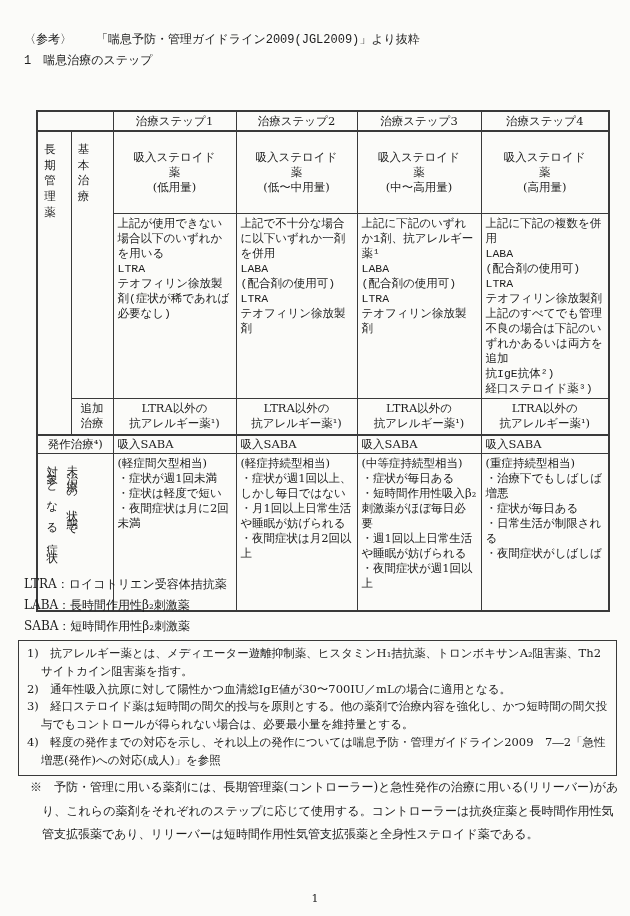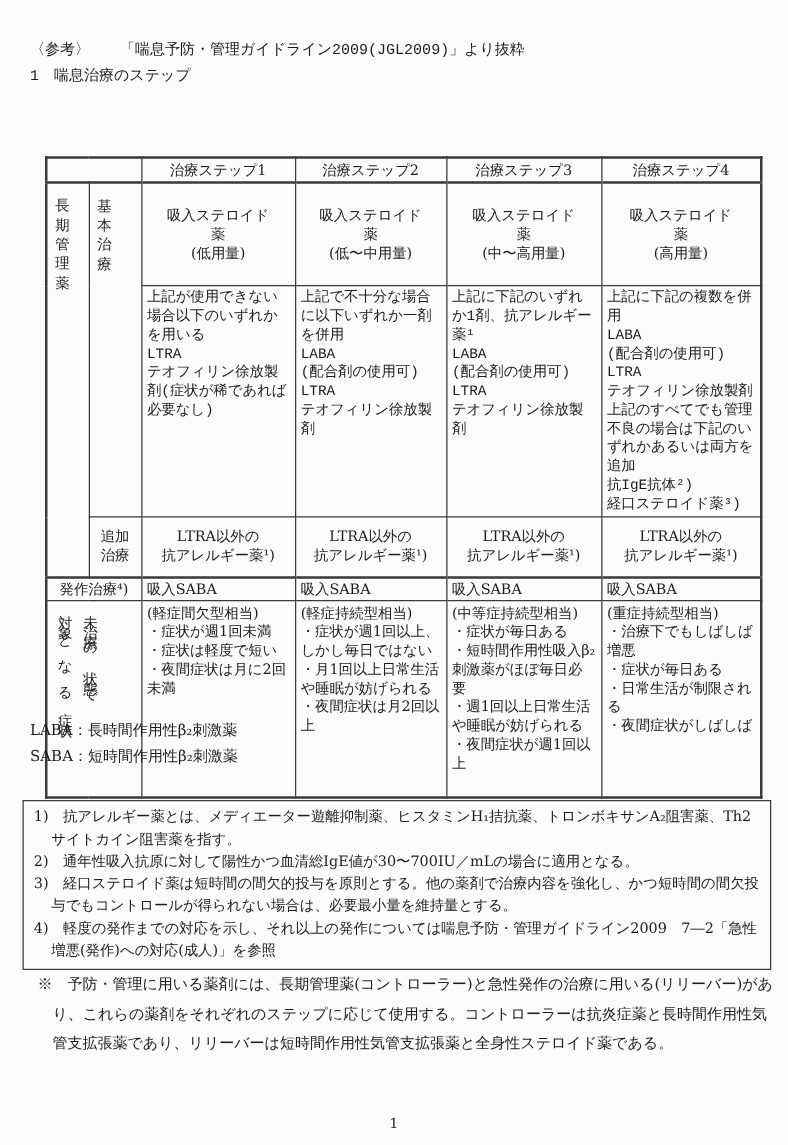--- a/index.html
+++ b/index.html
@@ -15,41 +15,40 @@
   
   .doc-title{position:absolute;left:24px;top:30px;font-size:12px;line-height:21px;}
   .doc-title div{white-space:pre;font-family:Liberation Mono, monospace;}
 
   
   table.main-table{
     position:absolute;left:36px;top:110px;width:572px;
     border-collapse:collapse;table-layout:fixed;
     font-size:11.5px;line-height:15px;
     border:2px solid #3a3a3a;
-    margin-top:15px;
   }
   table.main-table td{
     border:1px solid #3a3a3a;
     padding:2px 4px;
     vertical-align:top;
     text-align:left;
     white-space:pre-line;
     word-break:break-all;
     overflow:hidden;
   }
   tr.r-head{height:20px;}
   tr.r-head td{
     text-align:center;vertical-align:middle;
     white-space:nowrap;padding:1px 2px;
     border-bottom-width:2px;
   }
   tr.r-ics{height:37px;}
   tr.r-ics td.data{text-align:center;vertical-align:middle;padding:18px;}
   tr.r-detail{height:181px;font-family:Liberation Mono, monospace;}
-  tr.r-add{height:48px;}
+  tr.r-add{height:36px;}
   tr.r-add td.data{text-align:center;vertical-align:middle;}
   tr.r-add td.h-label{text-align:center;vertical-align:middle;padding:1px;}
   tr.r-attack{height:14px;}
   tr.r-attack td{border-top-width:2px;padding:1px 4px;white-space:nowrap;}
   tr.r-attack td.h-label{text-align:center;}
   tr.r-symptom{height:158px;}
 
   td.vcell{text-align:center;vertical-align:middle;padding:0;}
   .vtext{
     writing-mode:vertical-rl;
@@ -187,20 +186,21 @@
         <td>(重症持続型相当)
 ・治療下でもしばしば増悪
 ・症状が毎日ある
 ・日常生活が制限される
 ・夜間症状がしばしば</td>
       </tr>
     </tbody>
   </table>
 
   <div class="legend">
+    <div>LTRA：ロイコトリエン受容体拮抗薬</div>
     <div>LABA：長時間作用性β₂刺激薬</div>
     <div>SABA：短時間作用性β₂刺激薬</div>
   </div>
 
   <div class="footnote-box">
     <div class="fn-item">1)　抗アレルギー薬とは、メディエーター遊離抑制薬、ヒスタミンH₁拮抗薬、トロンボキサンA₂阻害薬、Th2サイトカイン阻害薬を指す。</div>
     <div class="fn-item">2)　通年性吸入抗原に対して陽性かつ血清総IgE値が30〜700IU／mLの場合に適用となる。</div>
     <div class="fn-item">3)　経口ステロイド薬は短時間の間欠的投与を原則とする。他の薬剤で治療内容を強化し、かつ短時間の間欠投与でもコントロールが得られない場合は、必要最小量を維持量とする。</div>
     <div class="fn-item">4)　軽度の発作までの対応を示し、それ以上の発作については喘息予防・管理ガイドライン2009　7―2「急性増悪(発作)への対応(成人)」を参照</div>
   </div>

